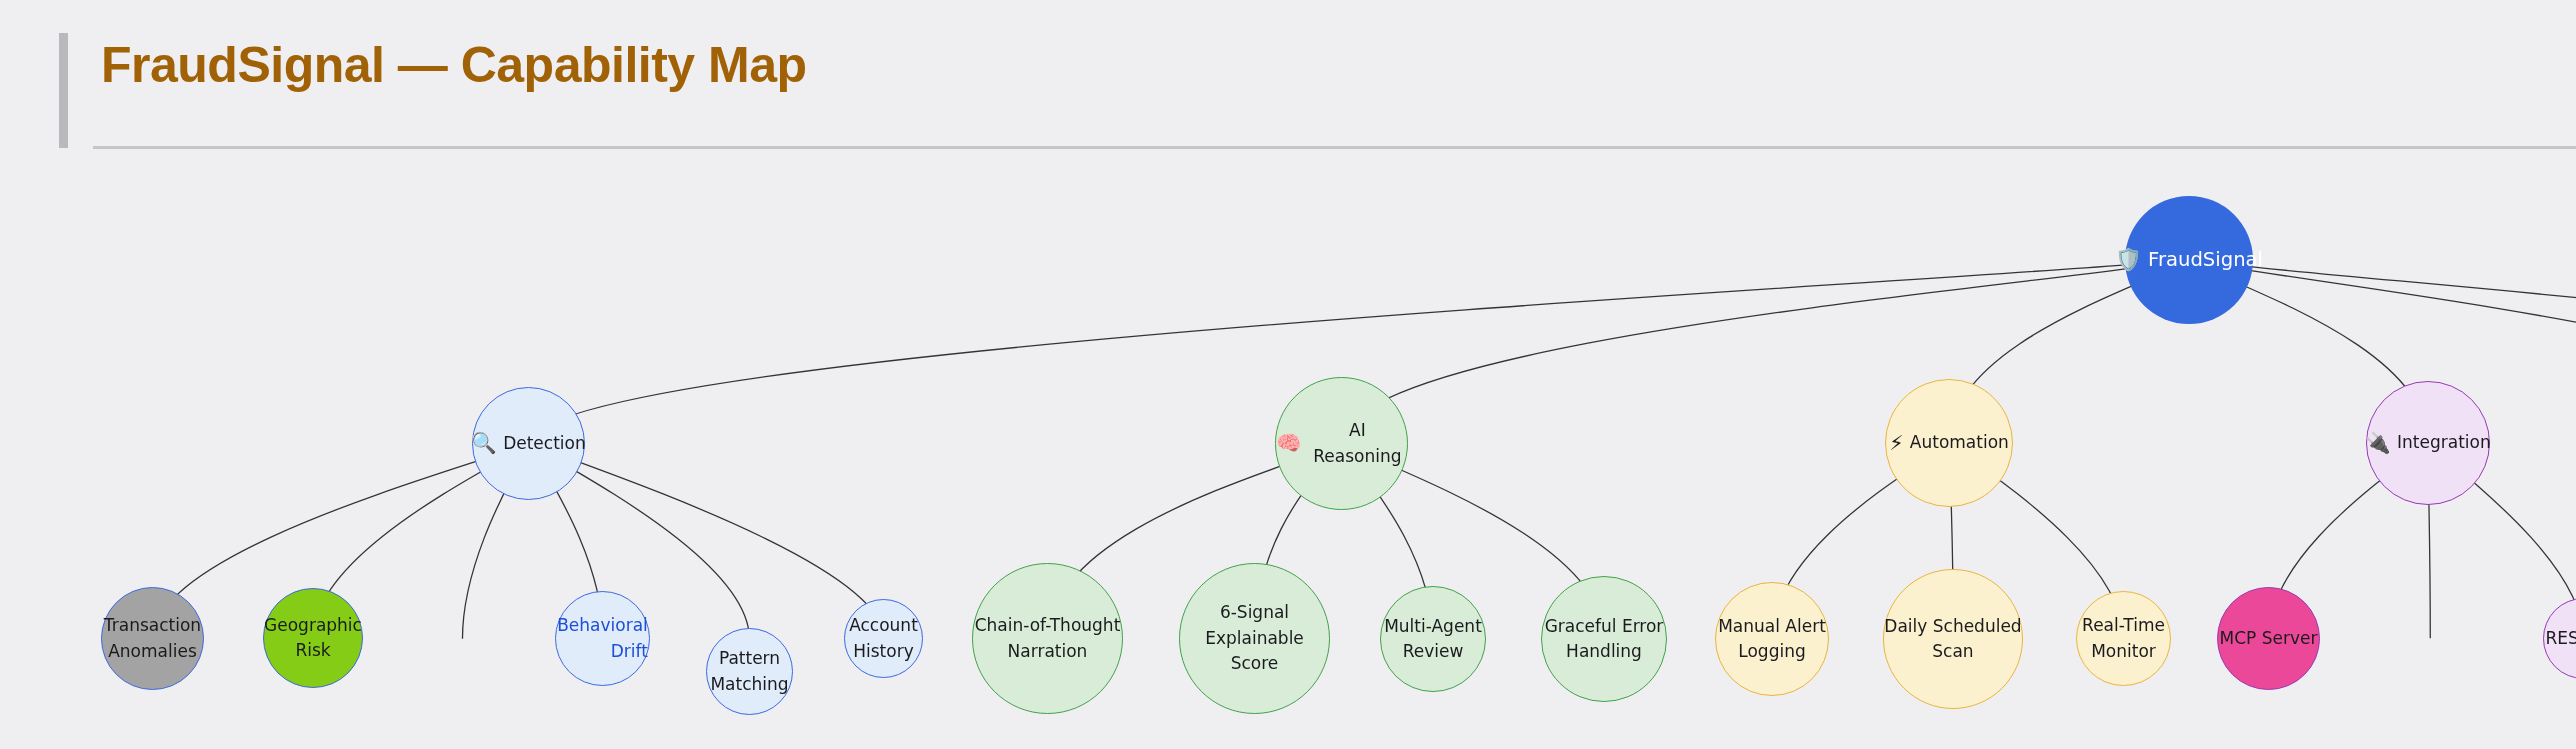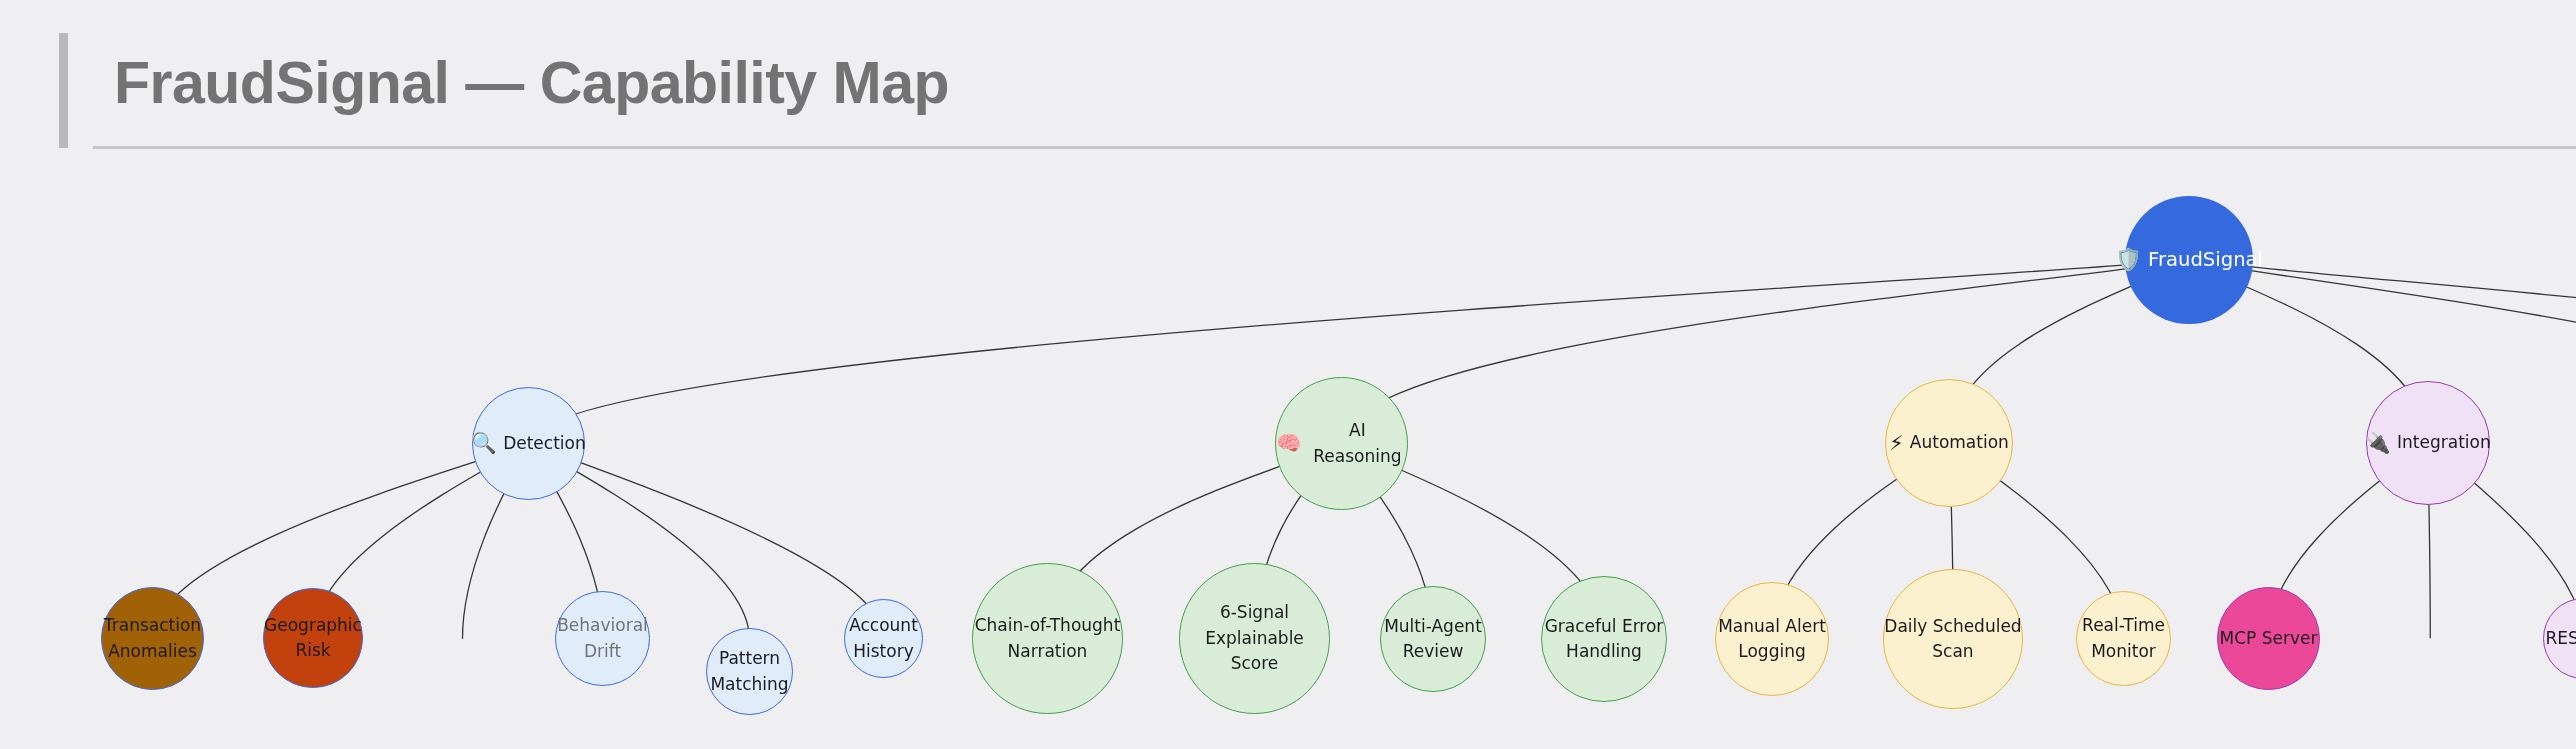--- a/index.html
+++ b/index.html
@@ -1,20 +1,20 @@
 <!DOCTYPE html>
 <html style="font-size:8.2px"><head>
 <meta charset="utf-8">
 <style>
   html,body{margin:0;padding:0;background:#efeff1;}
   body{width:3616px;height:749px;overflow:hidden;font-family:"DejaVu Sans","Liberation Sans",sans-serif;}
   .page{position:relative;width:3616px;height:749px;background:#efeff1;}
   .accent-bar{position:absolute;left:59px;top:33px;width:8.8px;height:115px;background:#b9b9bd;}
-  h1.page-title{position:absolute;left:97px;top:31px;margin:17px;font-size:59px;line-height:1.2;
-    font-weight:bold;color:#737373;font-family:"Liberation Sans","DejaVu Sans",sans-serif;letter-spacing:-0.5px;}
+  h1.page-title{position:absolute;left:97px;top:31px;margin:4px;font-size:50px;line-height:1.2;
+    font-weight:bold;color:#a16207;font-family:"Liberation Sans","DejaVu Sans",sans-serif;letter-spacing:-0.5px;}
   .divider{position:absolute;left:93px;top:146px;width:3468px;height:2.6px;background:#c6c6ca;}
   .mindmap{position:absolute;left:0;top:0;width:3616px;height:749px;}
   svg.edges{position:absolute;left:0;top:0;z-index:1;}
   .nodes{position:absolute;left:0;top:0;z-index:2;width:100%;height:100%;}
   .node{position:absolute;border-radius:50%;border:1.5px solid transparent;box-sizing:border-box;
     display:flex;align-items:center;justify-content:center;text-align:center;
     color:#1b1b1f;font-size:17px;line-height:1.5;}
   .node .lbl{white-space:pre-line;}
   .node .icon{font-size:20.6px;margin-right:6.2px;line-height:1;}
   .node.root{font-size:19.6px;color:#ffffff;border:none;}
@@ -59,29 +59,29 @@
         <path d="M 4248 505 C 4645.98 555, 6459 671, 6459 860" fill="none" stroke="#333437" stroke-width="2.5"></path>
         <path d="M 6459 860 C 6408.78 910, 6180 1076, 6180 1240" fill="none" stroke="#333437" stroke-width="2.5"></path>
         <path d="M 6459 860 C 6460.44 910, 6467 1084, 6467 1240" fill="none" stroke="#333437" stroke-width="2.5"></path>
         <path d="M 6459 860 C 6517.32 910, 6783 1043, 6783 1240" fill="none" stroke="#333437" stroke-width="2.5"></path>
       </svg>
     <div class="nodes" id="nodes">
         <div class="node branch" style="left: 472px; top: 387px; width: 113px; height: 113px; background: rgb(224, 236, 250); border-color: rgb(60, 106, 224); color: rgb(27, 27, 31);">
           <span class="icon">🔍</span>
           <span class="lbl">Detection</span>
         </div>
-        <div class="node leaf" style="left: 101px; top: 587px; width: 103px; height: 103px; background: #a16207; border-color: rgb(60, 106, 224); color: rgb(27, 27, 31);">
+        <div class="node leaf" style="left: 101px; top: 587px; width: 103px; height: 103px; background: #a3a3a3; border-color: rgb(60, 106, 224); color: rgb(27, 27, 31);">
           <span class="lbl">Transaction
 Anomalies</span>
         </div>
-        <div class="node leaf" style="left: 263px; top: 588px; width: 100px; height: 100px; background: #c2410c; border-color: rgb(60, 106, 224); color: rgb(27, 27, 31); justify-content: center;">
+        <div class="node leaf" style="left: 263px; top: 588px; width: 100px; height: 100px; background: #84cc16; border-color: rgb(60, 106, 224); color: rgb(27, 27, 31); justify-content: center;">
           <span class="lbl">Geographic
 Risk</span>
         </div>
-        <div class="node leaf" style="left: 555px; top: 591px; width: 95px; height: 95px; background: rgb(224, 236, 250); border-color: rgb(60, 106, 224); color: #737373;">
+        <div class="node leaf" style="left: 555px; top: 591px; width: 95px; height: 95px; background: rgb(224, 236, 250); border-color: rgb(60, 106, 224); color: #1d4ed8; text-align: right;">
           <span class="lbl">Behavioral
 Drift</span>
         </div>
         <div class="node leaf" style="left: 706px; top: 628px; width: 87px; height: 87px; background: rgb(224, 236, 250); border-color: rgb(60, 106, 224); color: rgb(27, 27, 31);">
           <span class="lbl">Pattern
 Matching</span>
         </div>
         <div class="node leaf" style="left: 844px; top: 599px; width: 79px; height: 79px; background: rgb(224, 236, 250); border-color: rgb(60, 106, 224); color: rgb(27, 27, 31);">
           <span class="lbl">Account
 History</span>

